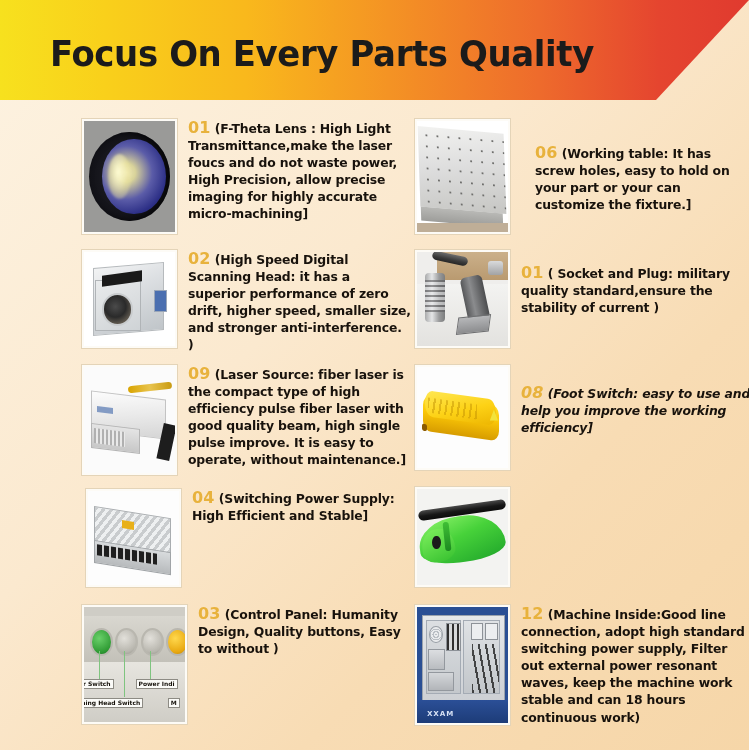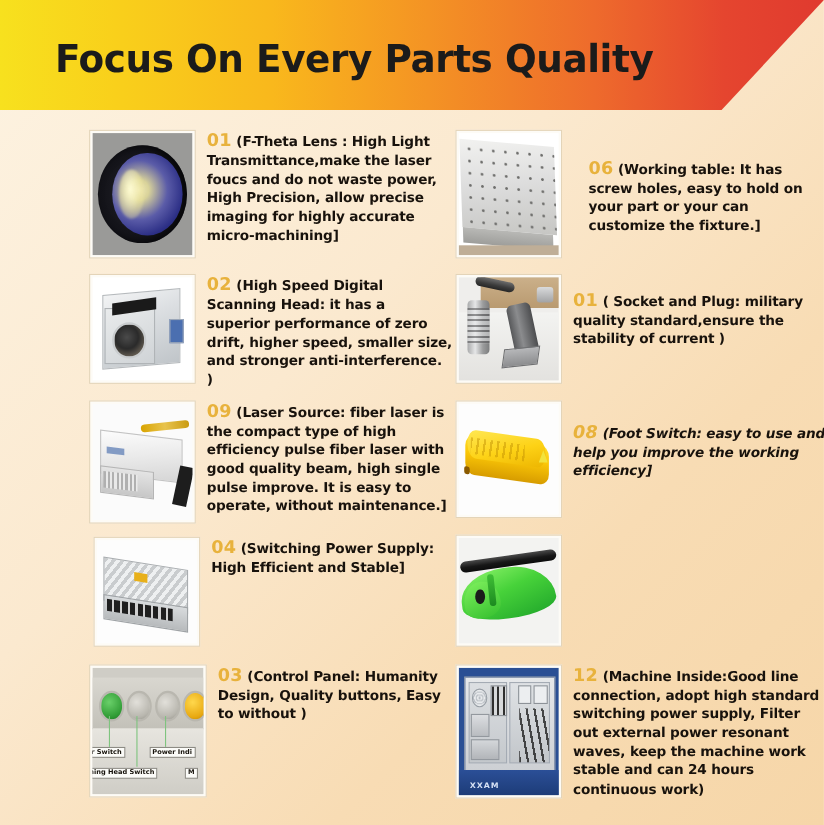--- a/index.html
+++ b/index.html
@@ -615,18 +615,18 @@
             <div class="mi-right"></div>
             <div class="mi-sock1"></div>
             <div class="mi-sock2"></div>
             <div class="mi-wires"></div>
             <div class="mi-base"></div>
             <div class="mi-brand">MAXX</div>
           </div>
         </div>
       </div>
       <div class="body">
-        <p><span class="num">12</span> <span>(Machine Inside:Good line connection, adopt high standard switching power supply, Filter out external power resonant waves, keep the machine work stable and can 24 hours continuous work)</span></p>
+        <p><span class="num">12</span> <span>(Machine Inside:Good line connection, adopt high standard switching power supply, Filter out external power resonant waves, keep the machine work stable and can 18 hours continuous work)</span></p>
       </div>
     </div>
 
   </div>
 </div>
 
 </body></html>

